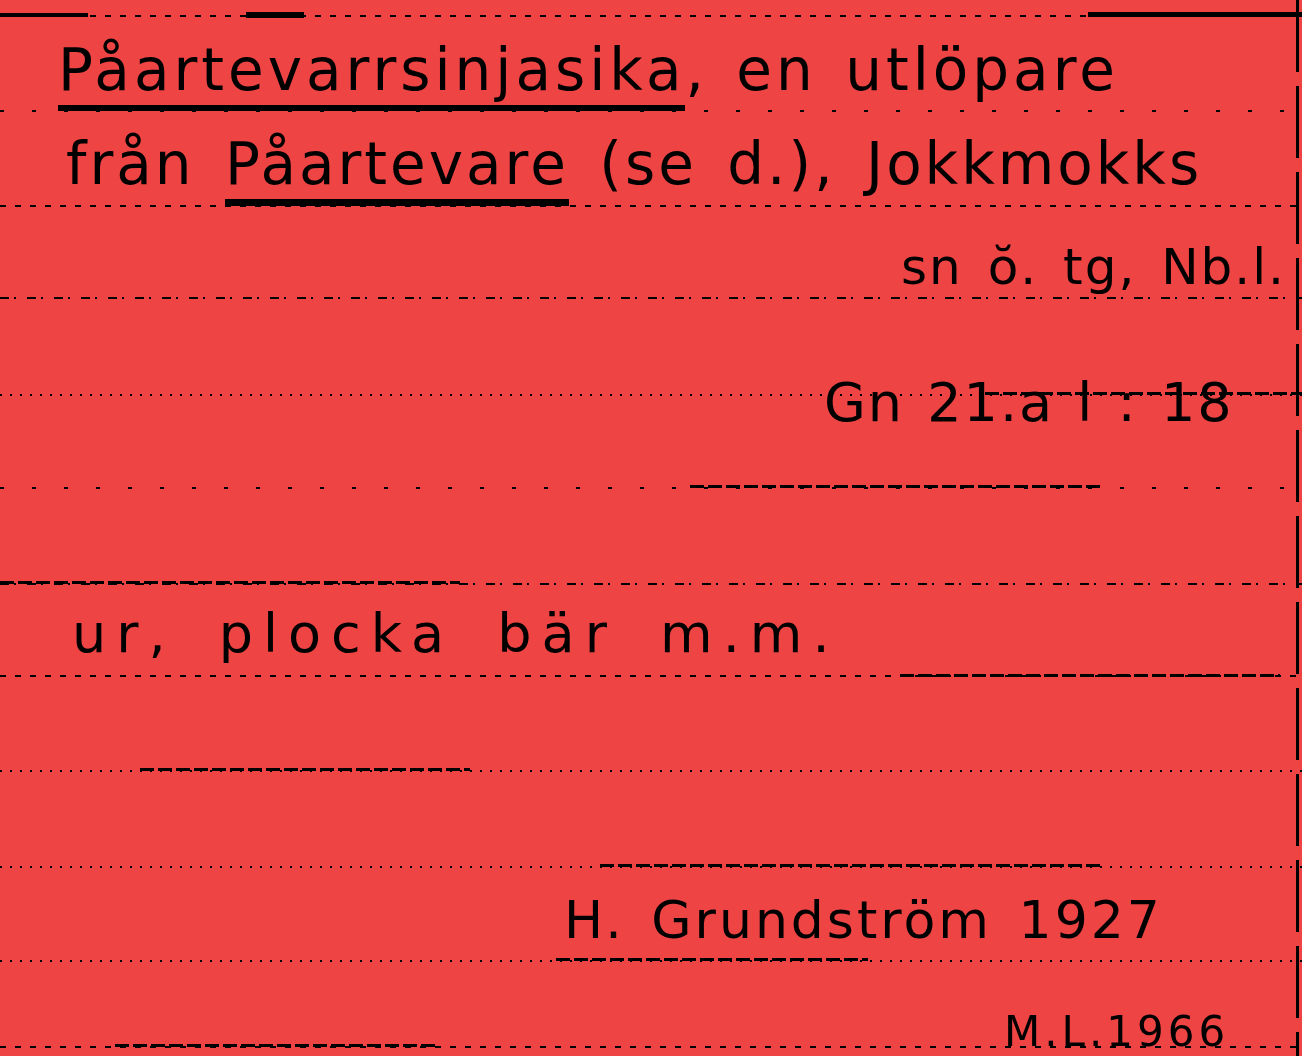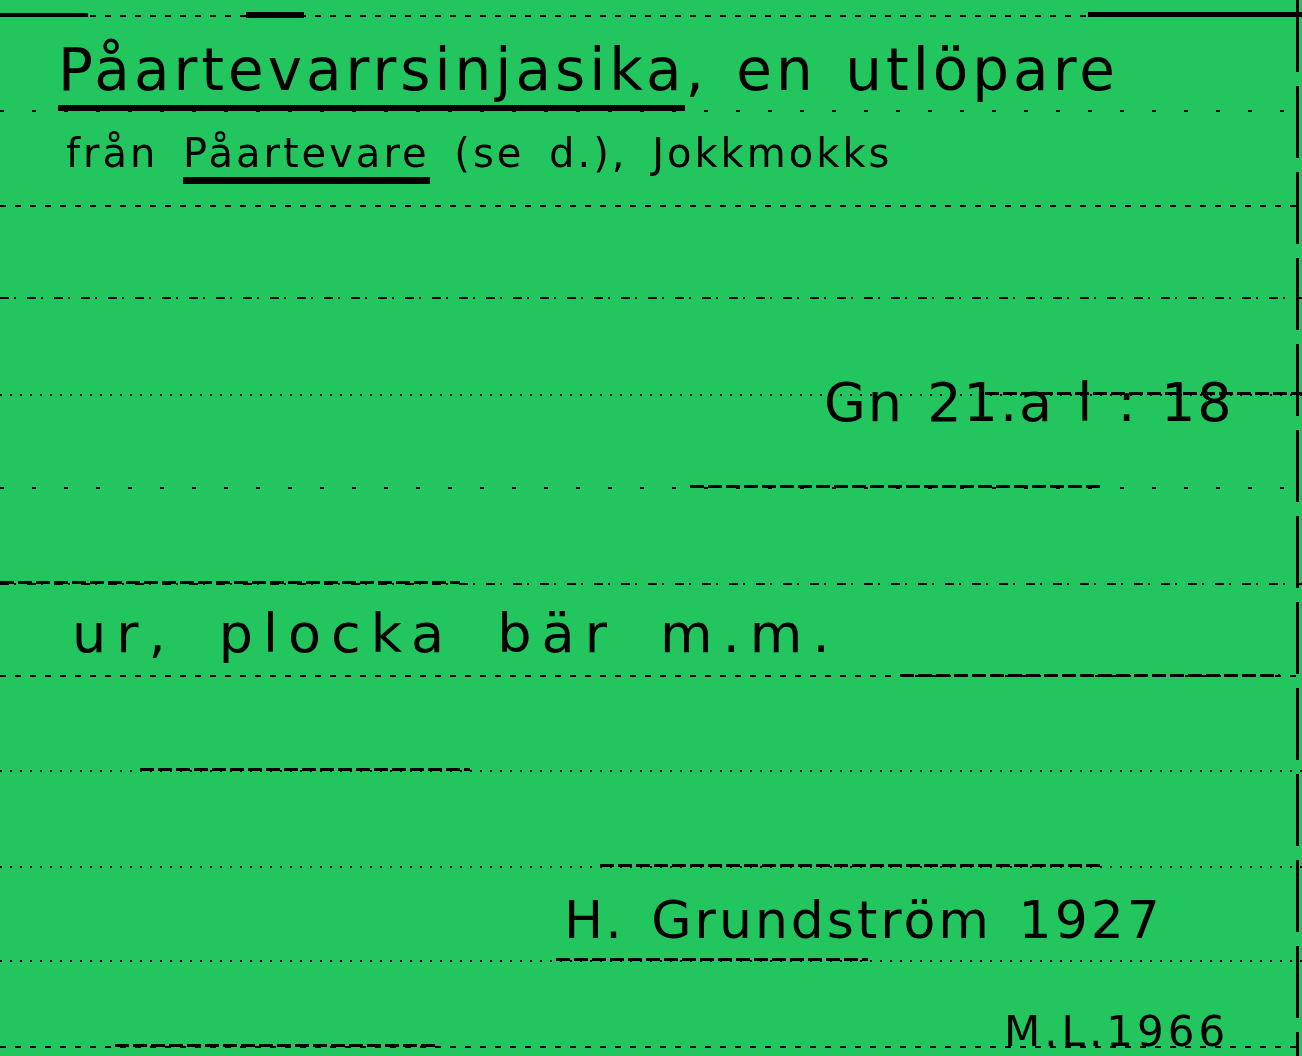--- a/index.html
+++ b/index.html
@@ -6,38 +6,38 @@
     margin: 0; padding: 0;
     width: 1302px; height: 1056px;
     background: #ffffff;
     font-family: "DejaVu Sans", sans-serif;
     color: #000000;
     overflow: hidden;
   }
   #card {
     position: absolute; left: 0; top: 0;
     width: 1302px; height: 1056px;
-    background: #22c55e;
+    background: #ef4444;
   }
   
   .rule { position: absolute; left: 0; width: 1302px; height: 2px; }
   .p-dash    { background: repeating-linear-gradient(90deg,#000 0 6px,transparent 6px 15px); }
   .p-dot     { background: repeating-linear-gradient(90deg,#000 0 2px,transparent 2px 10px); }
   .p-dashdot { background: repeating-linear-gradient(90deg,#000 0 9px,transparent 9px 14px,#000 14px 16px,transparent 16px 27px); }
   .p-sparse  { background: repeating-linear-gradient(90deg,#000 0 4px,transparent 4px 32px); }
   .seg { position: absolute; background: #000; }
   .seg-dense { position: absolute; background: repeating-linear-gradient(90deg,#000 0 14px,transparent 14px 18px); }
   .vrule {
     position: absolute; top: 0; right: 3px; width: 3px; height: 1056px;
     background: repeating-linear-gradient(180deg,#000 0 72px,transparent 72px 86px);
   }
   
   .hw { position: absolute; white-space: nowrap; color: #000; }
   .l1 { top: 36px;  left: 58px;  font-size: 58px; letter-spacing: 4px; word-spacing: 6px; }
-  .l2 { top: 130px; left: 66px;  font-size: 40px; letter-spacing: 3px; word-spacing: 9px; }
+  .l2 { top: 130px; left: 66px;  font-size: 58px; letter-spacing: 3px; word-spacing: 9px; }
   .l3 { top: 238px; right: 16px; font-size: 50px; letter-spacing: 2px; word-spacing: 7px; }
   .l4 { top: 324px; left: 824px; font-size: 54px; letter-spacing: 2px; word-spacing: 4px; margin-top: 47px; }
   .l5 { top: 512px; left: 58px;  font-size: 54px; letter-spacing: 5px; word-spacing: 12px; }
   .l6 { top: 602px; left: 72px;  font-size: 54px; letter-spacing: 10px; word-spacing: 16px; text-align: right; }
   .l7 { top: 890px; left: 564px; font-size: 52px; letter-spacing: 3px; word-spacing: 7px; }
   .l8 { top: 992px; left: 1004px; font-size: 42px; letter-spacing: 4px; margin-top: 15px; }
   .ul-head  { border-bottom: 6px solid #000; padding-bottom: 1px; }
   .ul-place { border-bottom: 7px solid #000; padding-bottom: 1px; }
 </style>
 </head>
@@ -69,20 +69,21 @@
   <div class="seg-dense" style="left:600px;top:864px;width:500px;height:3px"></div>
   <div class="seg-dense" style="left:556px;top:958px;width:312px;height:3px"></div>
   <div class="seg-dense" style="left:115px;top:1044px;width:320px;height:3px"></div>
 
   <div class="vrule"></div>
 
   <div class="hw l1"><span class="ul-head">Påartevarrsinjasika</span><span>, en utlöpare</span></div>
 
   <div class="hw l2"><span>från </span><span class="ul-place">Påartevare</span><span> (se d.), Jokkmokks</span></div>
 
+  <div class="hw l3">sn ŏ. tg, Nb.l.</div>
 
   <div class="hw l4">Gn 21.a l : 18</div>
 
 
   <div class="hw l6">ur, plocka bär m.m.</div>
 
   <div class="hw l7">H. Grundström 1927</div>
 
   <div class="hw l8">M.L.1966</div>
 

